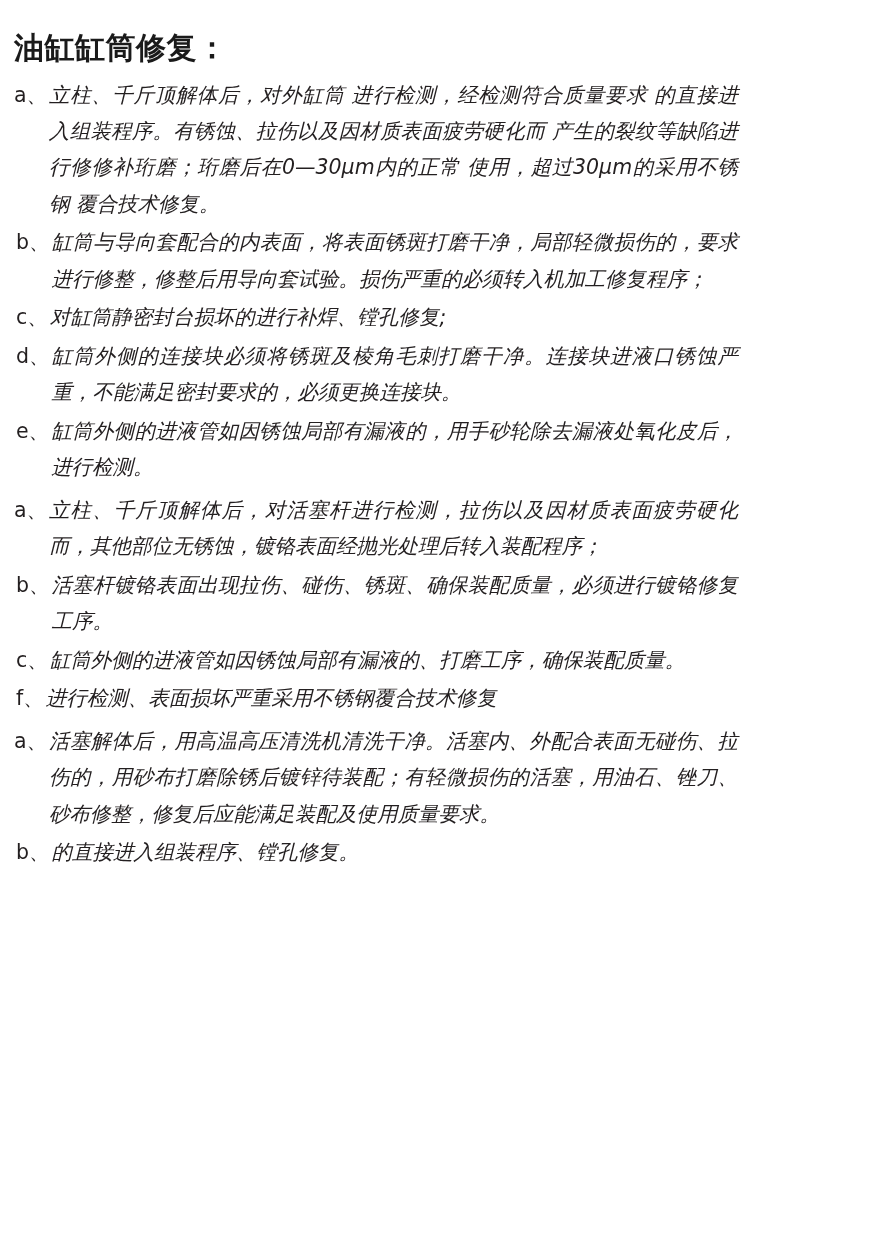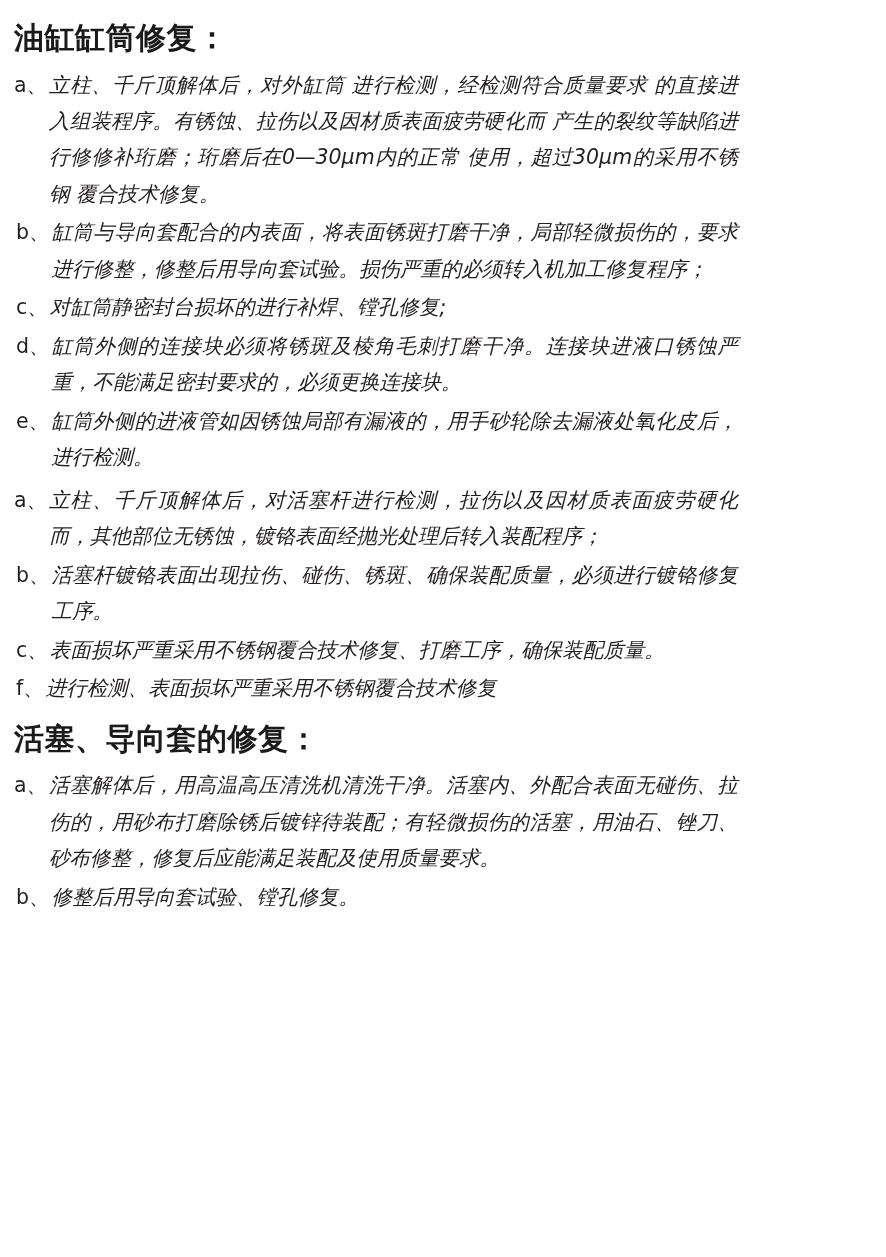--- a/index.html
+++ b/index.html
@@ -9,21 +9,21 @@
   body {
     width: 886px;
     min-height: 1257px;
     background: #ffffff;
     font-family: "DejaVu Sans", "Liberation Sans", sans-serif;
     color: #231f20;
   }
   .page {
     width: 752px;
     box-sizing: border-box;
-    padding: 14px 14px 18px 14px;
+    padding: 24px 14px 18px 14px;
   }
   .section {
     margin: 0 0 2px 0;
   }
   .section-title {
     font-size: 30px;
     font-weight: bold;
     letter-spacing: 0.5px;
     line-height: 1.35;
     margin: 6px 0 8px 0;
@@ -103,38 +103,37 @@
       <span class="item-text">立柱、千斤顶解体后，对活塞杆进行检测，拉伤以及因材质表面疲劳硬化而，其他部位无锈蚀，镀铬表面经抛光处理后转入装配程序；</span>
     </div>
 
     <div class="item block-b">
       <span class="item-marker">b、</span>
       <span class="item-text">活塞杆镀铬表面出现拉伤、碰伤、锈斑、确保装配质量，必须进行镀铬修复工序。</span>
     </div>
 
     <div class="item block-c">
       <span class="item-marker">c、</span>
-      <span class="item-text">表面损坏严重采用不锈钢覆合技术修复、打磨工序，确保装配质量。</span>
+      <span class="item-text">缸筒外侧的进液管如因锈蚀局部有漏液的、打磨工序，确保装配质量。</span>
     </div>
 
     <div class="item block-f">
       <span class="item-marker">f、</span>
       <span class="item-text">进行检测、表面损坏严重采用不锈钢覆合技术修复</span>
     </div>
   </div>
 
   <div class="gap-small"></div>
 
   <div class="section">
-    <h1 class="section-title">活塞、导向套的修复：</h1>
 
     <div class="item">
       <span class="item-marker">a、</span>
       <span class="item-text">活塞解体后，用高温高压清洗机清洗干净。活塞内、外配合表面无碰伤、拉伤的，用砂布打磨除锈后镀锌待装配；有轻微损伤的活塞，用油石、锉刀、砂布修整，修复后应能满足装配及使用质量要求。</span>
     </div>
 
     <div class="item block-b">
       <span class="item-marker">b、</span>
-      <span class="item-text">修整后用导向套试验、镗孔修复。</span>
+      <span class="item-text">的直接进入组装程序、镗孔修复。</span>
     </div>
   </div>
 
 </div>
 
 </body></html>

